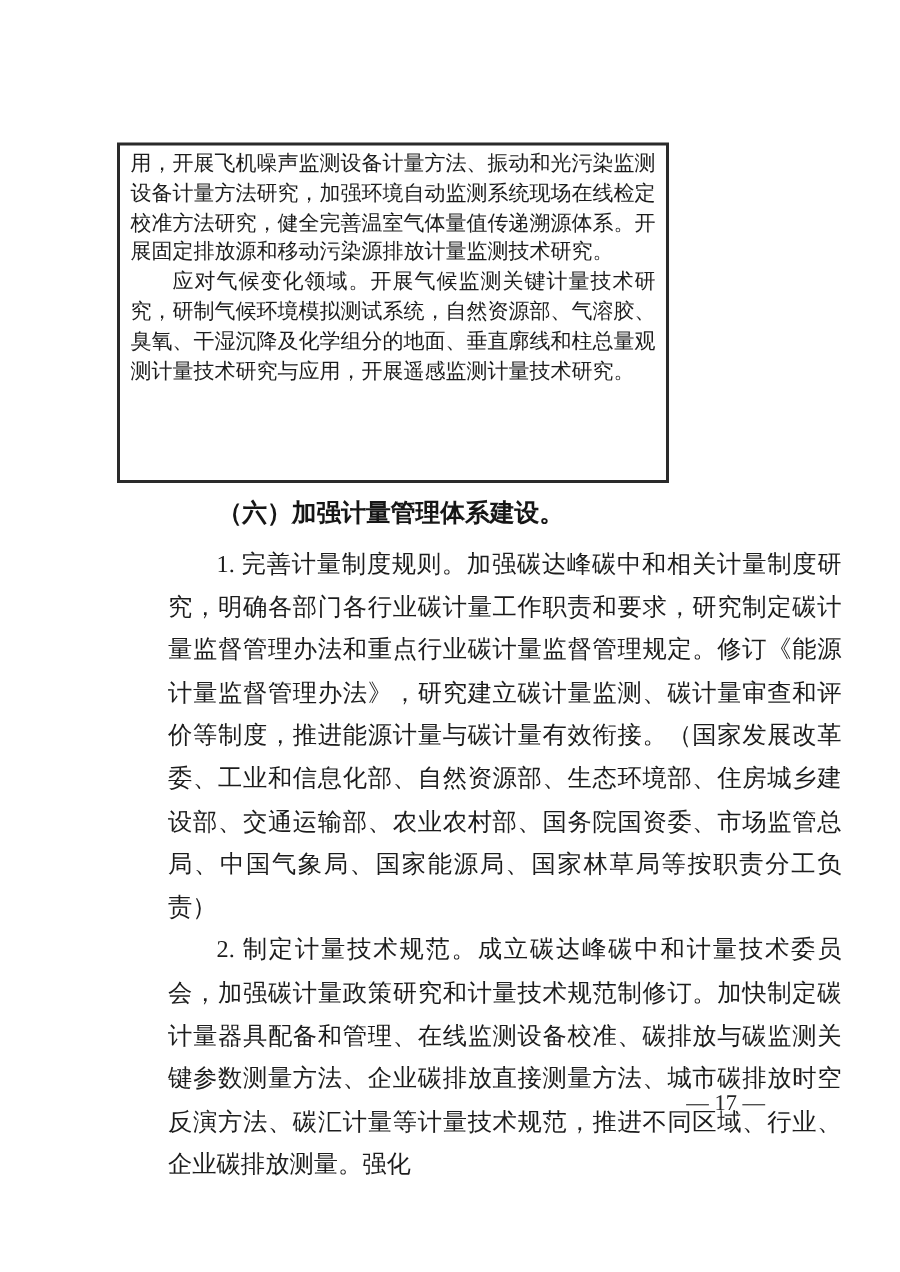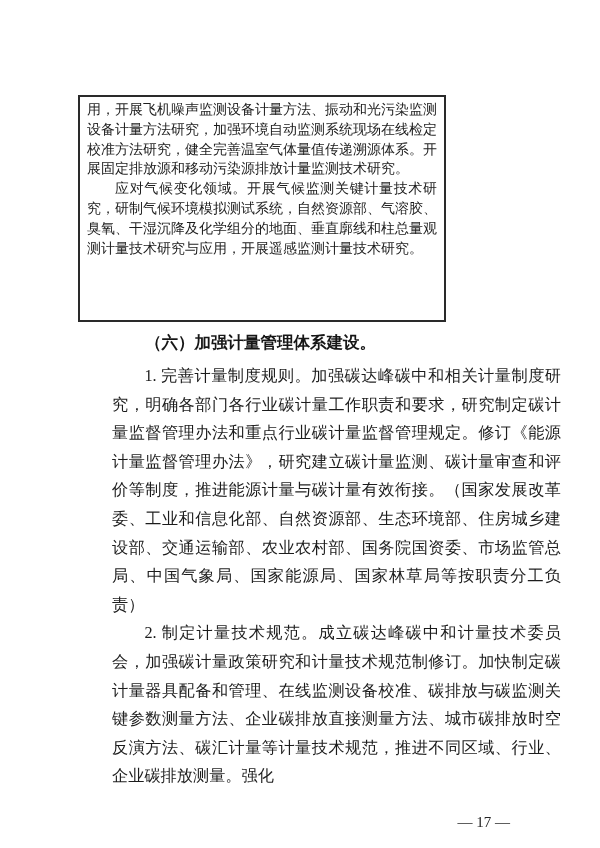--- a/index.html
+++ b/index.html
@@ -55,21 +55,21 @@
     margin: 0;
     font-size: 16.2px;
     line-height: 28.6px;
     text-align: justify;
     text-justify: inter-ideograph;
     text-indent: 2em;
     color: #1c1c1c;
   }
   .page-number {
     position: absolute;
-    top: 812px;
+    top: 726px;
     right: 90px;
     font-size: 15px;
     line-height: 20px;
     color: #242424;
     white-space: pre;
   }
 </style>
 </head>
 <body>
 

